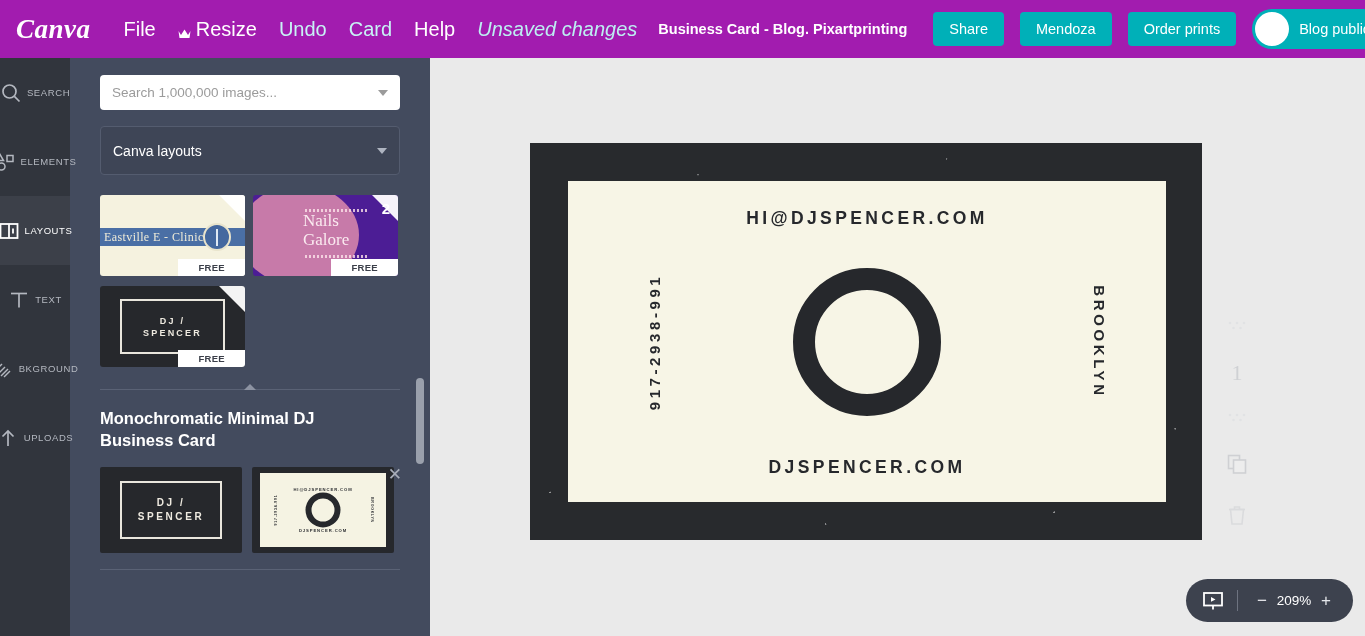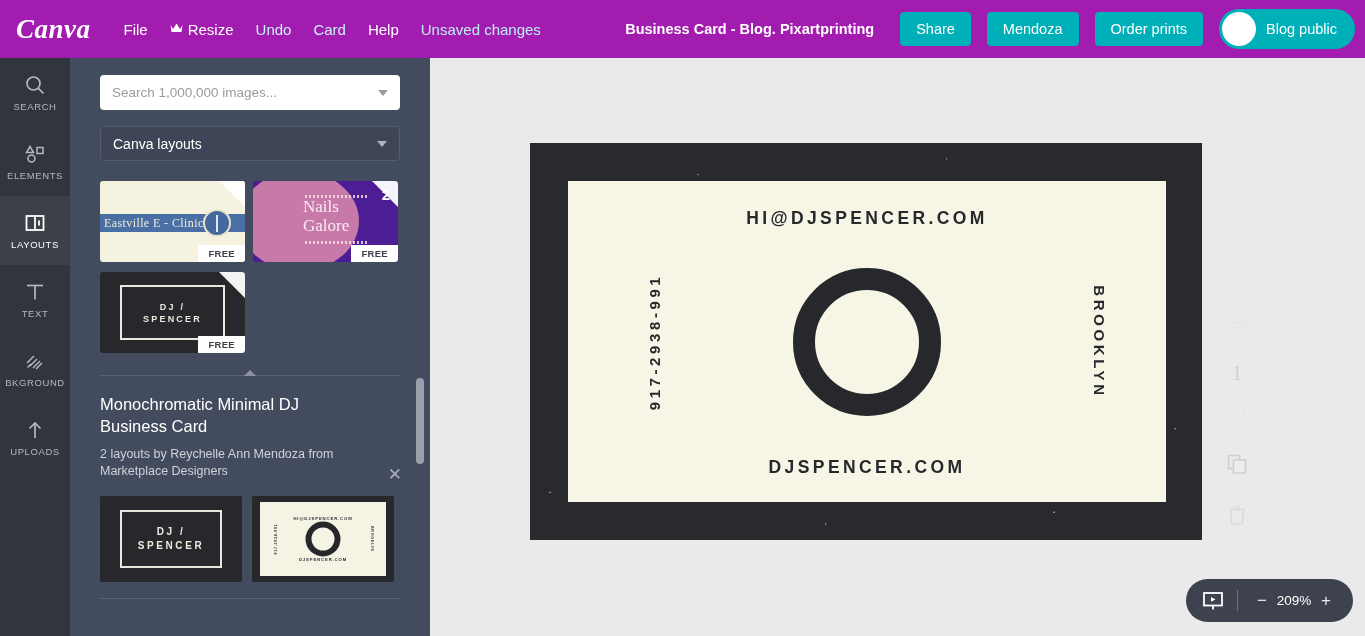--- a/index.html
+++ b/index.html
@@ -21,27 +21,27 @@
   }
   .canva-logo {
     margin-left: 16px; margin-right: 22px;
     font-family: "Liberation Serif", serif;
     font-style: italic; font-weight: bold;
     font-size: 27px; letter-spacing: 0.5px;
     color: #fff;
     user-select: none;
   }
   .menu-item {
-    font-size: 15px; color: #ffffff;
+    font-size: 20px; color: #ffffff;
     padding: 7px 11px; border-radius: 3px;
-    display: flex; align-items: center; gap: 5px;
+    display: flex; align-items: flex-end; gap: 5px;
     white-space: nowrap;
   }
   .menu-item.dim { color: #c8f3f5; }
-  .menu-item.italic { color: #bdeff2; }
+  .menu-item.italic { font-style: italic; color: #bdeff2; }
   .crown-icon { display:inline-block; font-size: 12px; line-height: 1; }
 
   .topbar-right {
     margin-left: auto; display: flex; align-items: center;
     gap: 16px; padding-right: 10px;
   }
   .doc-title {
     font-size: 14.5px; font-weight: bold; color: #ffffff;
     padding: 8px 10px; white-space: nowrap;
   }
@@ -62,21 +62,21 @@
   }
   .makepublic-label { font-size: 14.5px; color: #fff; white-space: nowrap; }
 
   
   .rail {
     position: absolute; left: 0; top: 58px; width: 70px; height: 578px;
     background: #31353d;
     z-index: 20;
   }
   .rail-item {
-    height: 69px; display: flex; flex-direction: column;
+    height: 69px; display: flex; flex-direction: row;
     align-items: center; justify-content: center; gap: 5px;
     cursor: pointer; color: #b4b8c0;
   }
   .rail-item.active { background: #3c4049; color: #ffffff; }
   .rail-label { font-size: 9.5px; letter-spacing: 0.6px; }
   .rail-ico { width: 22px; height: 22px; display:block; }
 
   
   .panel {
     position: absolute; left: 70px; top: 58px; width: 360px; height: 578px;
@@ -96,40 +96,40 @@
     position: absolute; right: 12px; top: 50%;
     width: 0; height: 0;
     border-left: 5px solid transparent; border-right: 5px solid transparent;
     border-top: 6px solid #9b9b9b;
     transform: translateY(-3px);
   }
   .caret.light { border-top-color: #aeb4c0; }
 
   .select-box {
     position: relative; margin-top: 16px;
-    height: 35px; background: #3e4556; border: 1px solid #545c6f;
+    height: 49px; background: #3e4556; border: 1px solid #545c6f;
     border-radius: 4px;
     display: flex; align-items: center; padding: 0 12px;
   }
   .select-label { font-size: 14px; color: #ffffff; }
 
   
   .thumb-grid {
     margin-top: 20px;
     display: flex; flex-wrap: wrap; gap: 10px 8px;
   }
   .thumb {
     position: relative; width: 145px; height: 81px;
     border-radius: 3px; overflow: hidden; cursor: pointer;
   }
   .badge-free {
     position: absolute; right: 0; bottom: 0;
     background: #ffffff; color: #3b3f49;
     font-size: 9.5px; font-weight: bold;
-    padding: 3px 10px; letter-spacing: .3px;
+    padding: 3px 20px; letter-spacing: .3px;
   }
   .badge-count {
     position: absolute; right: 8px; top: 5px;
     color: #ffffff; font-size: 15px; font-weight: bold;
   }
   .corner-fold {
     position: absolute; right: 0; top: 0;
     width: 0; height: 0;
     border-top: 26px solid #ffffff;
     border-left: 26px solid transparent;
@@ -195,21 +195,21 @@
   }
   .detail-divider:after {
     content: ""; position: absolute; left: 50%; top: -6px;
     margin-left: -6px;
     width: 0; height: 0;
     border-left: 6px solid transparent; border-right: 6px solid transparent;
     border-bottom: 6px solid #8d93a2;
   }
   .detail-title {
     margin-top: 17px; color: #ffffff;
-    font-size: 16.5px; line-height: 22px; width: 245px;
+    font-size: 16.5px; line-height: 22px; width: 245px; font-weight: bold;
   }
   .detail-close {
     position: absolute; right: 28px; top: 408px;
     color: #a8adb9; font-size: 17px; cursor: pointer; line-height: 1;
   }
   .detail-sub {
     margin-top: 9px; color: #ced2db;
     font-size: 12.5px; line-height: 17px; width: 250px;
   }
 
@@ -494,21 +494,20 @@
           <div class="frame"></div>
           <div class="txt">DJ /<br>SPENCER</div>
           <div class="corner-fold"></div>
           <div class="badge-free">FREE</div>
         </div>
       </div>
 
       <div class="detail-divider"></div>
 
       <div class="detail-title">Monochromatic Minimal DJ Business Card</div>
-      <div class="detail-sub">2 layouts by Reychelle Ann Mendoza from Marketplace Designers</div>
 
       <div class="preview-grid">
         <div class="preview t-dj">
           <div class="frame"></div>
           <div class="txt" style="font-size:10px;letter-spacing:2.6px;line-height:14px">DJ /<br>SPENCER</div>
         </div>
         <div class="preview p-back">
           <div class="inner">
             <div class="t-top">HI@DJSPENCER.COM</div>
             <div class="ring"></div>

